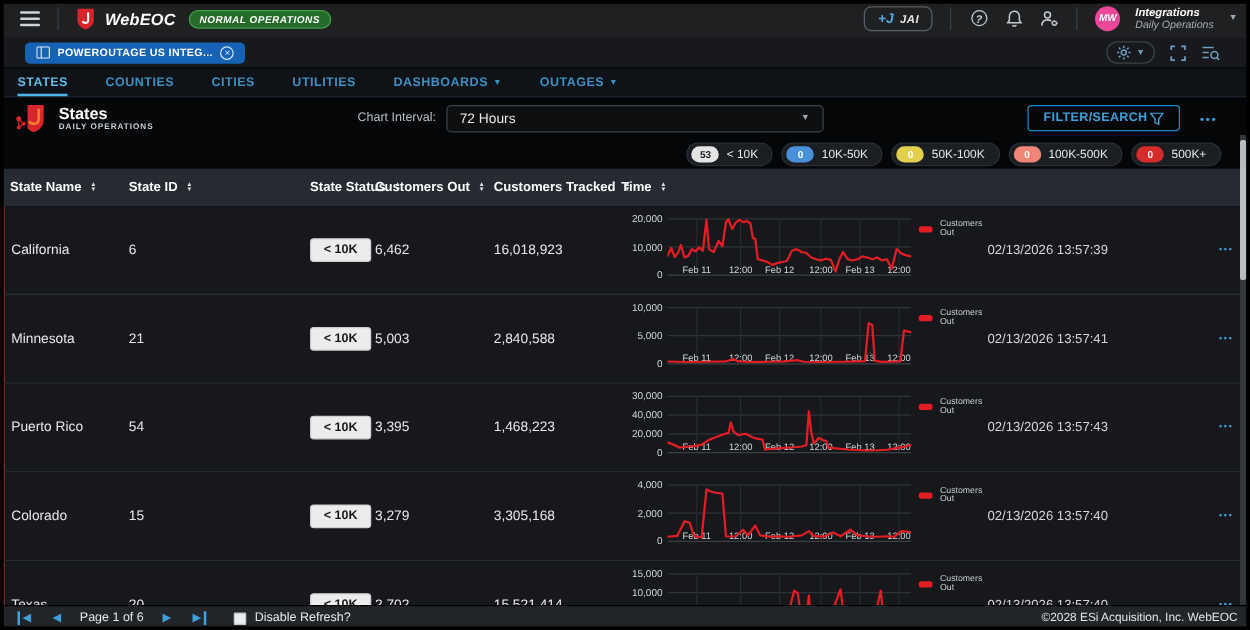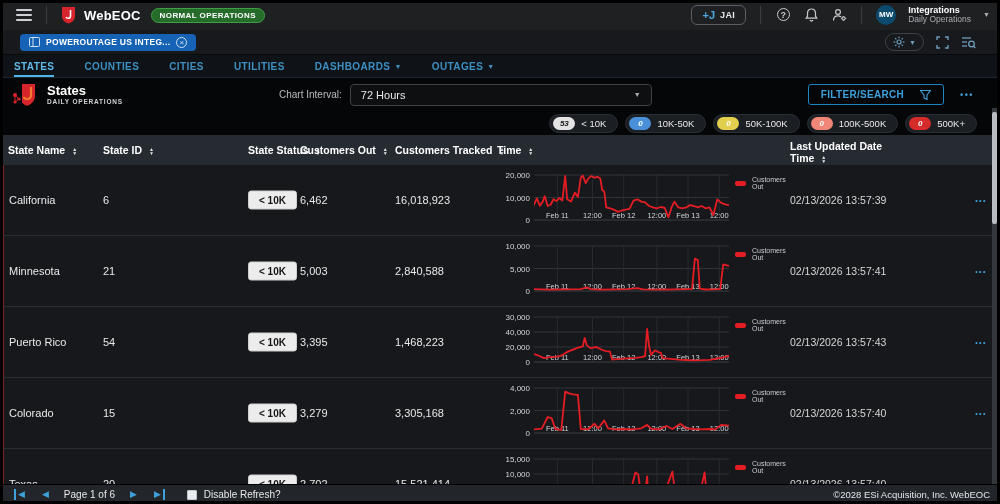--- a/index.html
+++ b/index.html
@@ -2,37 +2,37 @@
 <html><head>
 <meta charset="utf-8">
 <style>
   * { margin:0; padding:0; box-sizing:border-box; }
   html,body { width:1000px; height:504px; background:#000; overflow:hidden;
     font-family:"Liberation Sans", sans-serif; }
   .app { position:relative; width:1000px; height:504px; background:#101214; }
   .frame { position:absolute; inset:0; border:3px solid #000; pointer-events:none; z-index:60; }
 
   
-  .topbar { position:relative; height:30px; background:#1f2022; display:flex; align-items:center; padding:3px 10px; }
+  .topbar { position:relative; height:30px; background:#1f2022; display:flex; align-items:center; padding:3px 10px;font-style:italic; }
   .hamburger { width:16px; height:12px; display:flex; flex-direction:column; justify-content:space-between; cursor:pointer; margin-left:6px; }
   .hamburger span { display:block; height:2px; background:#cfd2d6; border-radius:1px; }
   .tb-div { width:1px; height:18px; background:#3a3d41; margin:0 14px; }
   .brand-logo { width:15px; height:18px; margin-right:8px; }
   .brand { color:#fff; font-size:13px; font-weight:bold; letter-spacing:.2px; }
   .status-badge { margin-left:10px; background:#256b2a; border:1px solid #3f9f46; color:#fff;
     font-size:8px; font-weight:bold; letter-spacing:.4px; padding:2px 8px; border-radius:9px; }
   .tb-right { margin-left:auto; display:flex; align-items:center; gap:12px; }
   .jai-btn { display:flex; align-items:center; gap:5px; border:1px solid #5a5e63; border-radius:6px;
     padding:3px 10px; cursor:pointer; }
   .jai-glyph { color:#4fa8e0; font-weight:bold; font-size:11px; }
   .jai-label { color:#e8e8e8; font-size:9px; font-weight:bold; letter-spacing:.4px; }
   .tb-icon { width:16px; height:16px; display:flex; align-items:center; justify-content:center; cursor:pointer; }
   .help-circle { width:13px; height:13px; border:1.3px solid #c7cacd; border-radius:50%; color:#c7cacd;
     font-size:9px; font-weight:bold; display:flex; align-items:center; justify-content:center; }
-  .avatar { width:20px; height:20px; border-radius:50%; background:#0c4a6e; color:#fff; font-size:8px;
+  .avatar { width:20px; height:20px; border-radius:50%; background:#ec4899; color:#fff; font-size:8px;
     font-weight:bold; display:flex; align-items:center; justify-content:center; }
   .user-block { display:flex; flex-direction:column; line-height:1.15; }
   .user-org { color:#fff; font-size:9px; font-weight:bold; }
   .user-role { color:#a9adb2; font-size:8.5px; }
   .caret { color:#a9adb2; font-size:7px; }
 
   
   .boardbar { height:24px; background:#17191c; display:flex; align-items:center; padding:0 10px; }
   .board-tab { display:flex; align-items:center; gap:6px; background:#1663b5; border-radius:4px;
     padding:3px 9px; margin-left:10px; cursor:pointer; }
@@ -53,31 +53,31 @@
   
   .pagehead { height:33px; background:#050607; display:flex; align-items:center; padding:0 12px; }
   .ph-logo { width:26px; height:24px; margin-right:9px; }
   .ph-titles { display:flex; flex-direction:column; line-height:1.1; }
   .ph-title { color:#fff; font-size:13px; font-weight:bold; }
   .ph-sub { color:#cfd2d6; font-size:6.5px; font-weight:bold; letter-spacing:.8px; }
   .interval-label { margin-left:auto; color:#b9bdc2; font-size:10px; margin-right:8px; }
   .interval-select { width:302px; height:22px; background:#0d0f11; border:1px solid #3c4247; border-radius:4px;
     display:flex; align-items:center; padding:0 10px; cursor:pointer; }
   .interval-value { color:#e8e8e8; font-size:11px; flex:1; }
-  .filter-btn { margin-left:auto; display:flex; align-items:center; gap:16px; border:1px solid #1c84c2;
+  .filter-btn { margin-left:auto; display:flex; align-items:center; gap:2px; border:1px solid #1c84c2;
     border-radius:3px; padding:4px 12px; cursor:pointer; }
   .filter-label { color:#3fa1dc; font-size:10px; font-weight:bold; letter-spacing:.3px; }
   .page-more { color:#3fa1dc; font-size:9px; font-weight:bold; letter-spacing:1.5px; margin:0 14px 0 16px; cursor:pointer; }
 
   
   .legendrow { height:24px; background:#050607; display:flex; align-items:center; justify-content:flex-end;
     gap:7px; padding-right:23px; }
   .pill { display:flex; align-items:center; gap:6px; background:#1b1f24; border:1px solid #2a2f35;
     border-radius:11px; padding:2px 11px 2px 3px; cursor:pointer; }
-  .pill-count { min-width:22px; text-align:center; border-radius:8px; font-size:8px; font-weight:bold; padding:2px 4px;font-style:italic; }
+  .pill-count { min-width:22px; text-align:center; border-radius:8px; font-size:8px; font-weight:bold; padding:2px 4px; }
   .pill-label { color:#e8e8e8; font-size:9.5px; }
 
   
   .thead { position:relative; height:30px; background:#262b31; }
   .hcell { position:absolute; top:50%; transform:translateY(-50%); color:#fff; font-size:10.5px; font-weight:bold; cursor:pointer; }
   .sort-icon { display:inline-flex; flex-direction:column; vertical-align:middle; margin-left:4px;
     font-size:5px; line-height:4px; color:#dfe2e5; }
   .c0{left:8px;} .c1{left:103px;} .c2{left:200px;margin-left:48px;} .c3{left:300px;} .c4{left:395px;} .c5{left:497px;}
   .c6{left:790px;} .hcell.c6{ width:118px; transform:none; top:5px; }
 
@@ -313,24 +313,20 @@
           <span>▼</span>
         </span></div>
       <div class="hcell c4"><span>Customers Tracked</span> <span class="sort-icon">
           <span>▲</span>
           <span>▼</span>
         </span></div>
       <div class="hcell c5"><span>Time</span> <span class="sort-icon">
           <span>▲</span>
           <span>▼</span>
         </span></div>
-      <div class="hcell c6"><span>Last Updated Date Time</span> <span class="sort-icon">
-          <span>▲</span>
-          <span>▼</span>
-        </span></div>
     </div>
 
   <div class="tbody" id="tbody">
       <div class="trow">
         <span class="cell c0">California</span>
         <span class="cell c1">6</span>
         <span class="cell c2"><span class="status-pill">&lt; 10K</span></span>
         <span class="cell c3">6,462</span>
         <span class="cell c4">16,018,923</span>
         <div class="chartwrap">

